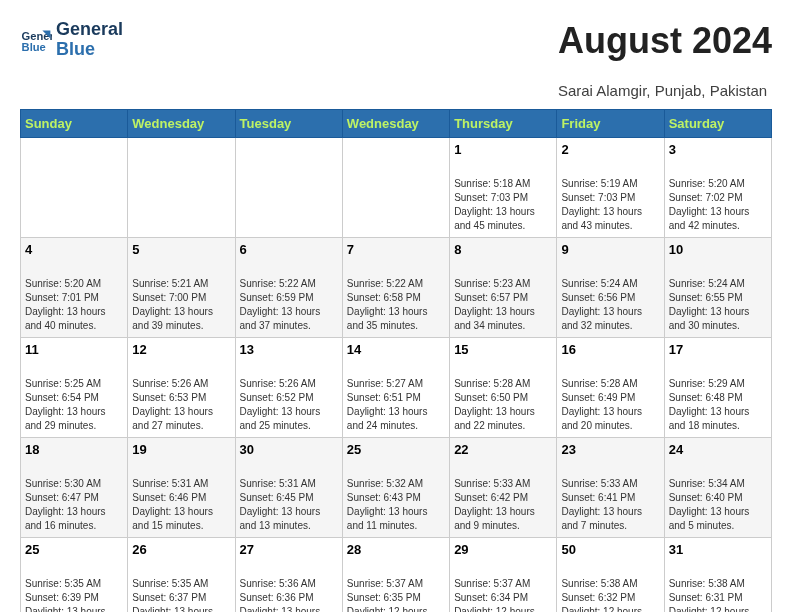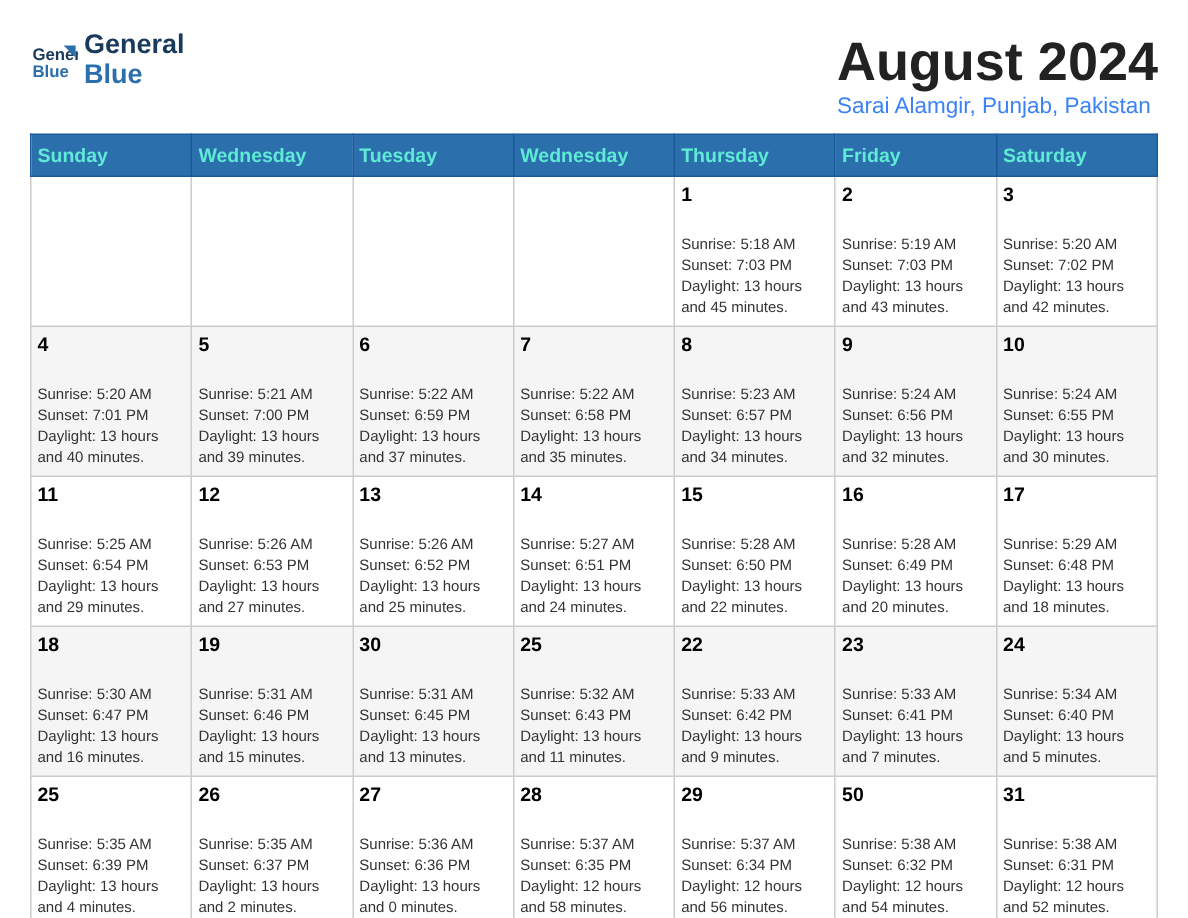--- a/index.html
+++ b/index.html
@@ -36,30 +36,31 @@
     }
     .title-area {
     }
     .main-title {
       font-size: 36px;
       font-weight: bold;
       color: #222;
     }
     .subtitle {
       font-size: 15px;
-      color: #3b82f6;
+      color: #404040;
+      margin-top: 20px;
     }
     table {
       width: 100%;
       border-collapse: collapse;
       font-size: 11px;
     }
     thead tr th {
       background-color: #2c6fad;
-      color: #5eead4;
+      color: #bef264;
       padding: 6px 4px;
       text-align: left;
       font-size: 13px;
       font-weight: bold;
       border: 1px solid #1a5a99;
     }
     tbody tr td {
       border: 1px solid #ccc;
       padding: 4px;
       vertical-align: top;

